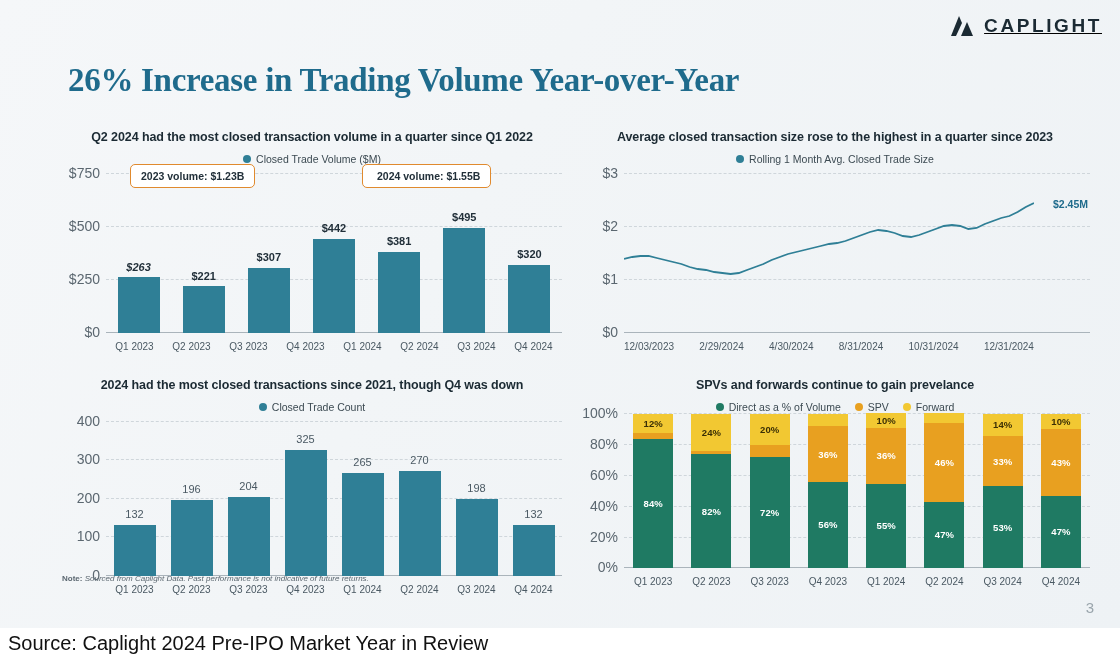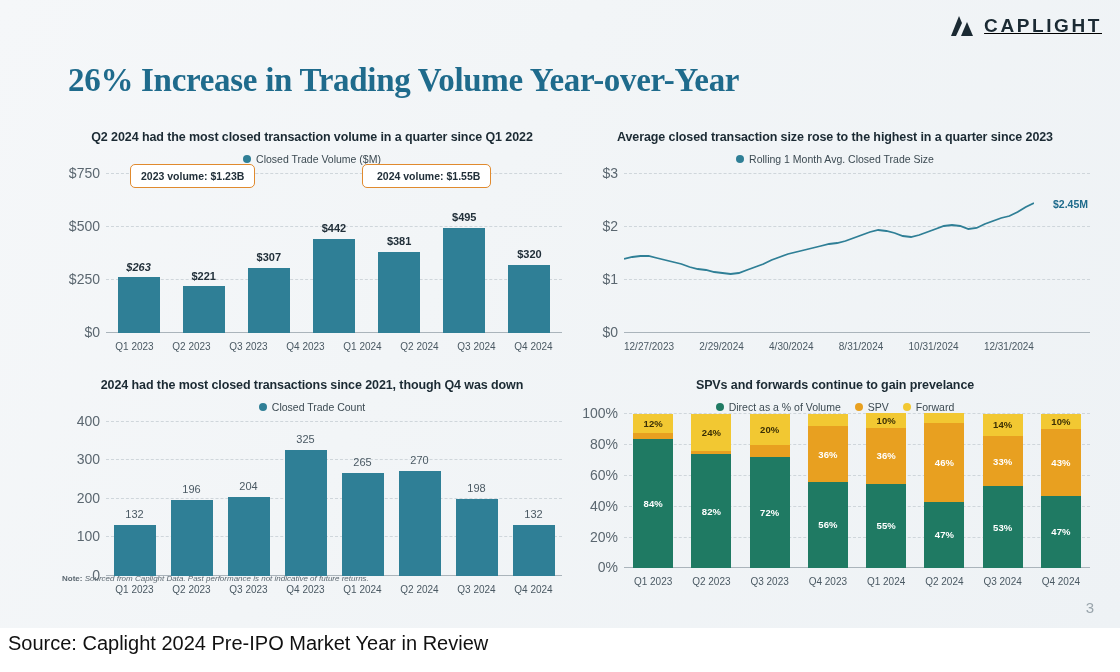--- a/index.html
+++ b/index.html
@@ -223,21 +223,21 @@
       <div style="position:absolute; left:44px; right:56px; top:0; bottom:0;">
         <svg width="100%" height="160" viewBox="0 0 400 160" preserveAspectRatio="none">
           <polyline fill="none" stroke="#2f7f96" stroke-width="1.8" points="0,86 8,84 16,83 24,83 32,85 40,87 48,89 56,91 64,94 72,96 80,97 88,99 96,100 104,101 112,100 120,97 128,94 136,91 144,87 152,84 160,81 168,79 176,77 184,75 192,73 200,71 208,70 216,68 224,65 232,62 240,59 248,57 256,58 264,60 272,63 280,64 288,62 296,59 304,56 312,53 320,52 328,53 336,56 344,55 352,51 360,48 368,45 376,43 384,39 392,34 400,30"></polyline>
         </svg>
       </div>
 
       <div style="position:absolute; right:2px; top:25px; font-size:10.5px; font-weight:700; color:#1f6b8c;">$2.45M</div>
     </div>
 
     <div style="position:relative; left:44px; width:410px; margin-top:8px; display:flex; justify-content:space-between;">
-      <span class="xtick" style="flex:none;">12/27/2023</span>
+      <span class="xtick" style="flex:none;">12/03/2023</span>
       <span class="xtick" style="flex:none;">2/29/2024</span>
       <span class="xtick" style="flex:none;">4/30/2024</span>
       <span class="xtick" style="flex:none;">8/31/2024</span>
       <span class="xtick" style="flex:none;">10/31/2024</span>
       <span class="xtick" style="flex:none;">12/31/2024</span>
     </div>
   </div>
 
   <div class="panel" style="left:62px; top:378px; width:500px;">
     <div class="panel-title">2024 had the most closed transactions since 2021, though Q4 was down</div>

